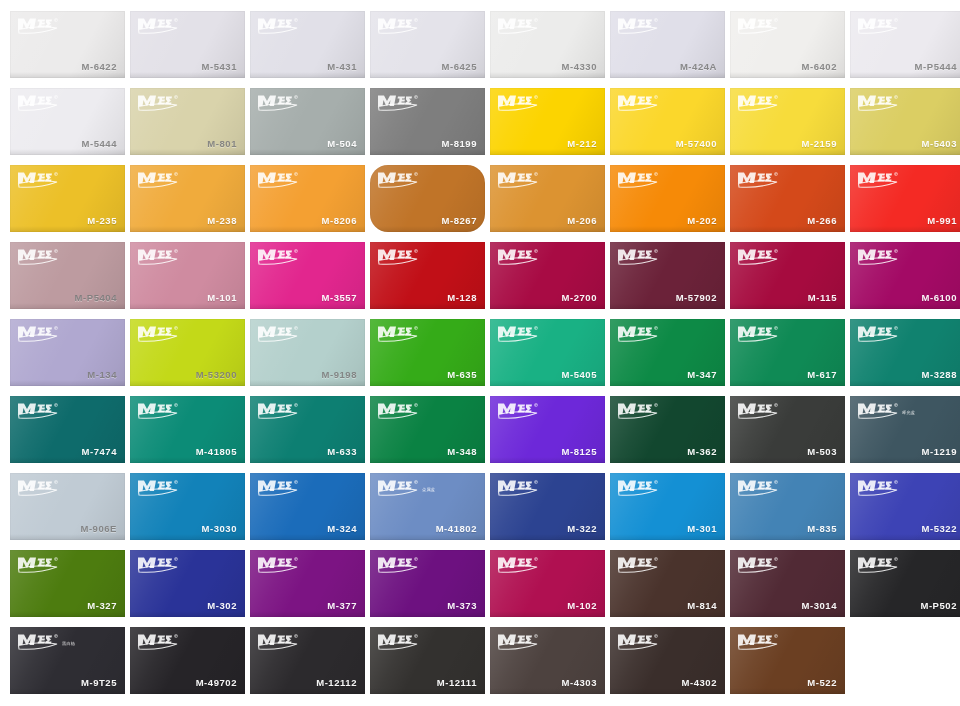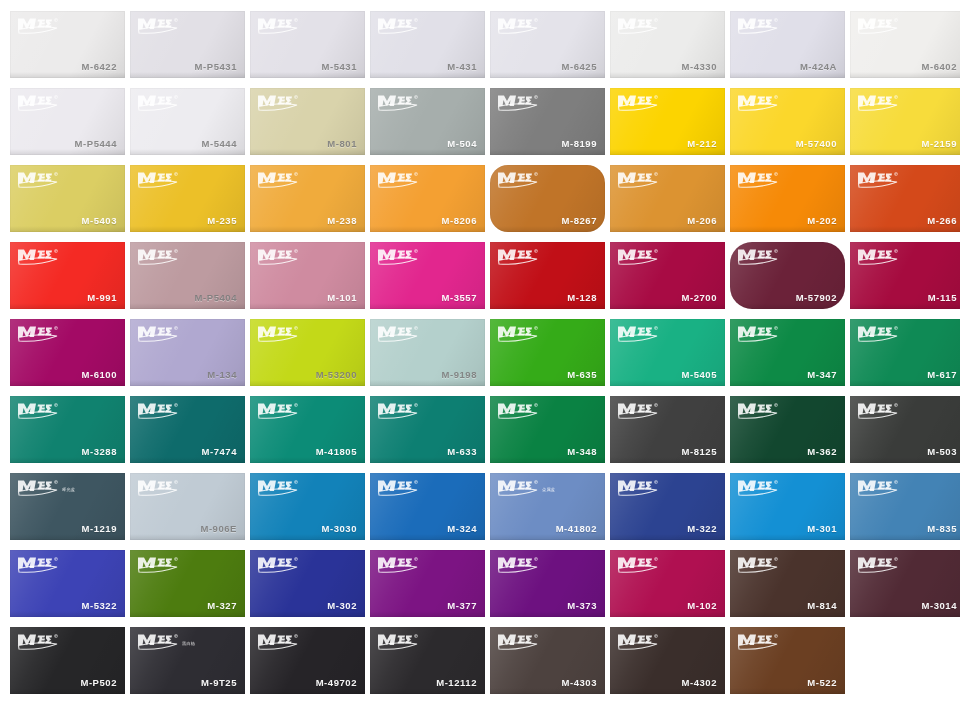--- a/index.html
+++ b/index.html
@@ -102,39 +102,20 @@
       <path d="M58 5 L70 5 L69 9 L64 9 L68 13 L63 17 L69 17 L68 21 L56 21 L57 17 L61 15 L58 11 Z"></path>
       <circle cx="78" cy="6" r="3.2" fill="none" stroke="rgba(255,255,255,0.8)" stroke-width="1"></circle>
       <path d="M76.6 7.6 L76.6 4.3 L78.6 4.3 Q79.6 4.3 79.6 5.2 Q79.6 6.1 78.6 6.1 L77.4 6.1 L79.1 7.6 Z"></path>
     </g>
     <path d="M3 25 Q40 16 80 22 Q44 35 4 32 Z" fill="none" stroke="rgba(255,255,255,0.85)" stroke-width="2.2"></path>
   </svg>
 </div>
       </div>
       <div class="code">M-6422</div>
     </div>
-    <div class="swatch light" style="background: rgb(226, 224, 230);">
-      <div class="sheen"></div>
-      <div class="botshade"></div>
-      <div class="logo">
-        <div class="logo-mark">
-  <svg viewBox="0 0 84 38" xmlns="http://www.w3.org/2000/svg" aria-hidden="true">
-    <g fill="rgba(255,255,255,0.88)">
-      <path d="M2 3 L14 3 L20 14 L26 3 L38 3 L34 24 L25 24 L27 12 L21 23 L18 23 L13 12 L11 24 L2 24 Z"></path>
-      <path d="M42 5 L56 5 L55 9 L50 9 L50 11 L56 11 L55 15 L49 15 L49 17 L56 17 L55 21 L41 21 L42 17 L44 17 L45 9 L41 9 Z"></path>
-      <path d="M58 5 L70 5 L69 9 L64 9 L68 13 L63 17 L69 17 L68 21 L56 21 L57 17 L61 15 L58 11 Z"></path>
-      <circle cx="78" cy="6" r="3.2" fill="none" stroke="rgba(255,255,255,0.8)" stroke-width="1"></circle>
-      <path d="M76.6 7.6 L76.6 4.3 L78.6 4.3 Q79.6 4.3 79.6 5.2 Q79.6 6.1 78.6 6.1 L77.4 6.1 L79.1 7.6 Z"></path>
-    </g>
-    <path d="M3 25 Q40 16 80 22 Q44 35 4 32 Z" fill="none" stroke="rgba(255,255,255,0.85)" stroke-width="2.2"></path>
-  </svg>
-</div>
-      </div>
-      <div class="code">M-P5431</div>
-    </div>
     <div class="swatch light" style="background: rgb(227, 225, 232);">
       <div class="sheen"></div>
       <div class="botshade"></div>
       <div class="logo">
         <div class="logo-mark">
   <svg viewBox="0 0 84 38" xmlns="http://www.w3.org/2000/svg" aria-hidden="true">
     <g fill="rgba(255,255,255,0.88)">
       <path d="M2 3 L14 3 L20 14 L26 3 L38 3 L34 24 L25 24 L27 12 L21 23 L18 23 L13 12 L11 24 L2 24 Z"></path>
       <path d="M42 5 L56 5 L55 9 L50 9 L50 11 L56 11 L55 15 L49 15 L49 17 L56 17 L55 21 L41 21 L42 17 L44 17 L45 9 L41 9 Z"></path>
       <path d="M58 5 L70 5 L69 9 L64 9 L68 13 L63 17 L69 17 L68 21 L56 21 L57 17 L61 15 L58 11 Z"></path>
@@ -653,21 +634,21 @@
       <path d="M58 5 L70 5 L69 9 L64 9 L68 13 L63 17 L69 17 L68 21 L56 21 L57 17 L61 15 L58 11 Z"></path>
       <circle cx="78" cy="6" r="3.2" fill="none" stroke="rgba(255,255,255,0.8)" stroke-width="1"></circle>
       <path d="M76.6 7.6 L76.6 4.3 L78.6 4.3 Q79.6 4.3 79.6 5.2 Q79.6 6.1 78.6 6.1 L77.4 6.1 L79.1 7.6 Z"></path>
     </g>
     <path d="M3 25 Q40 16 80 22 Q44 35 4 32 Z" fill="none" stroke="rgba(255,255,255,0.85)" stroke-width="2.2"></path>
   </svg>
 </div>
       </div>
       <div class="code">M-2700</div>
     </div>
-    <div class="swatch dark" style="background: rgb(107, 34, 57); border-radius: 22px;">
+    <div class="swatch dark" style="background: rgb(107, 34, 57);">
       <div class="sheen"></div>
       <div class="botshade"></div>
       <div class="logo">
         <div class="logo-mark">
   <svg viewBox="0 0 84 38" xmlns="http://www.w3.org/2000/svg" aria-hidden="true">
     <g fill="rgba(255,255,255,0.88)">
       <path d="M2 3 L14 3 L20 14 L26 3 L38 3 L34 24 L25 24 L27 12 L21 23 L18 23 L13 12 L11 24 L2 24 Z"></path>
       <path d="M42 5 L56 5 L55 9 L50 9 L50 11 L56 11 L55 15 L49 15 L49 17 L56 17 L55 21 L41 21 L42 17 L44 17 L45 9 L41 9 Z"></path>
       <path d="M58 5 L70 5 L69 9 L64 9 L68 13 L63 17 L69 17 L68 21 L56 21 L57 17 L61 15 L58 11 Z"></path>
       <circle cx="78" cy="6" r="3.2" fill="none" stroke="rgba(255,255,255,0.8)" stroke-width="1"></circle>
@@ -938,21 +919,21 @@
       <path d="M58 5 L70 5 L69 9 L64 9 L68 13 L63 17 L69 17 L68 21 L56 21 L57 17 L61 15 L58 11 Z"></path>
       <circle cx="78" cy="6" r="3.2" fill="none" stroke="rgba(255,255,255,0.8)" stroke-width="1"></circle>
       <path d="M76.6 7.6 L76.6 4.3 L78.6 4.3 Q79.6 4.3 79.6 5.2 Q79.6 6.1 78.6 6.1 L77.4 6.1 L79.1 7.6 Z"></path>
     </g>
     <path d="M3 25 Q40 16 80 22 Q44 35 4 32 Z" fill="none" stroke="rgba(255,255,255,0.85)" stroke-width="2.2"></path>
   </svg>
 </div>
       </div>
       <div class="code">M-348</div>
     </div>
-    <div class="swatch dark" style="background: #404040;">
+    <div class="swatch dark" style="background: #6d28d9;">
       <div class="sheen"></div>
       <div class="botshade"></div>
       <div class="logo">
         <div class="logo-mark">
   <svg viewBox="0 0 84 38" xmlns="http://www.w3.org/2000/svg" aria-hidden="true">
     <g fill="rgba(255,255,255,0.88)">
       <path d="M2 3 L14 3 L20 14 L26 3 L38 3 L34 24 L25 24 L27 12 L21 23 L18 23 L13 12 L11 24 L2 24 Z"></path>
       <path d="M42 5 L56 5 L55 9 L50 9 L50 11 L56 11 L55 15 L49 15 L49 17 L56 17 L55 21 L41 21 L42 17 L44 17 L45 9 L41 9 Z"></path>
       <path d="M58 5 L70 5 L69 9 L64 9 L68 13 L63 17 L69 17 L68 21 L56 21 L57 17 L61 15 L58 11 Z"></path>
       <circle cx="78" cy="6" r="3.2" fill="none" stroke="rgba(255,255,255,0.8)" stroke-width="1"></circle>
@@ -1377,20 +1358,39 @@
       <path d="M42 5 L56 5 L55 9 L50 9 L50 11 L56 11 L55 15 L49 15 L49 17 L56 17 L55 21 L41 21 L42 17 L44 17 L45 9 L41 9 Z"></path>
       <path d="M58 5 L70 5 L69 9 L64 9 L68 13 L63 17 L69 17 L68 21 L56 21 L57 17 L61 15 L58 11 Z"></path>
       <circle cx="78" cy="6" r="3.2" fill="none" stroke="rgba(255,255,255,0.8)" stroke-width="1"></circle>
       <path d="M76.6 7.6 L76.6 4.3 L78.6 4.3 Q79.6 4.3 79.6 5.2 Q79.6 6.1 78.6 6.1 L77.4 6.1 L79.1 7.6 Z"></path>
     </g>
     <path d="M3 25 Q40 16 80 22 Q44 35 4 32 Z" fill="none" stroke="rgba(255,255,255,0.85)" stroke-width="2.2"></path>
   </svg>
 </div>
       </div>
       <div class="code">M-12112</div>
+    </div>
+    <div class="swatch dark" style="background: rgb(51, 49, 47);">
+      <div class="sheen"></div>
+      <div class="botshade"></div>
+      <div class="logo">
+        <div class="logo-mark">
+  <svg viewBox="0 0 84 38" xmlns="http://www.w3.org/2000/svg" aria-hidden="true">
+    <g fill="rgba(255,255,255,0.88)">
+      <path d="M2 3 L14 3 L20 14 L26 3 L38 3 L34 24 L25 24 L27 12 L21 23 L18 23 L13 12 L11 24 L2 24 Z"></path>
+      <path d="M42 5 L56 5 L55 9 L50 9 L50 11 L56 11 L55 15 L49 15 L49 17 L56 17 L55 21 L41 21 L42 17 L44 17 L45 9 L41 9 Z"></path>
+      <path d="M58 5 L70 5 L69 9 L64 9 L68 13 L63 17 L69 17 L68 21 L56 21 L57 17 L61 15 L58 11 Z"></path>
+      <circle cx="78" cy="6" r="3.2" fill="none" stroke="rgba(255,255,255,0.8)" stroke-width="1"></circle>
+      <path d="M76.6 7.6 L76.6 4.3 L78.6 4.3 Q79.6 4.3 79.6 5.2 Q79.6 6.1 78.6 6.1 L77.4 6.1 L79.1 7.6 Z"></path>
+    </g>
+    <path d="M3 25 Q40 16 80 22 Q44 35 4 32 Z" fill="none" stroke="rgba(255,255,255,0.85)" stroke-width="2.2"></path>
+  </svg>
+</div>
+      </div>
+      <div class="code">M-12111</div>
     </div>
     <div class="swatch dark" style="background: rgb(77, 66, 63);">
       <div class="sheen"></div>
       <div class="botshade"></div>
       <div class="logo">
         <div class="logo-mark">
   <svg viewBox="0 0 84 38" xmlns="http://www.w3.org/2000/svg" aria-hidden="true">
     <g fill="rgba(255,255,255,0.88)">
       <path d="M2 3 L14 3 L20 14 L26 3 L38 3 L34 24 L25 24 L27 12 L21 23 L18 23 L13 12 L11 24 L2 24 Z"></path>
       <path d="M42 5 L56 5 L55 9 L50 9 L50 11 L56 11 L55 15 L49 15 L49 17 L56 17 L55 21 L41 21 L42 17 L44 17 L45 9 L41 9 Z"></path>

